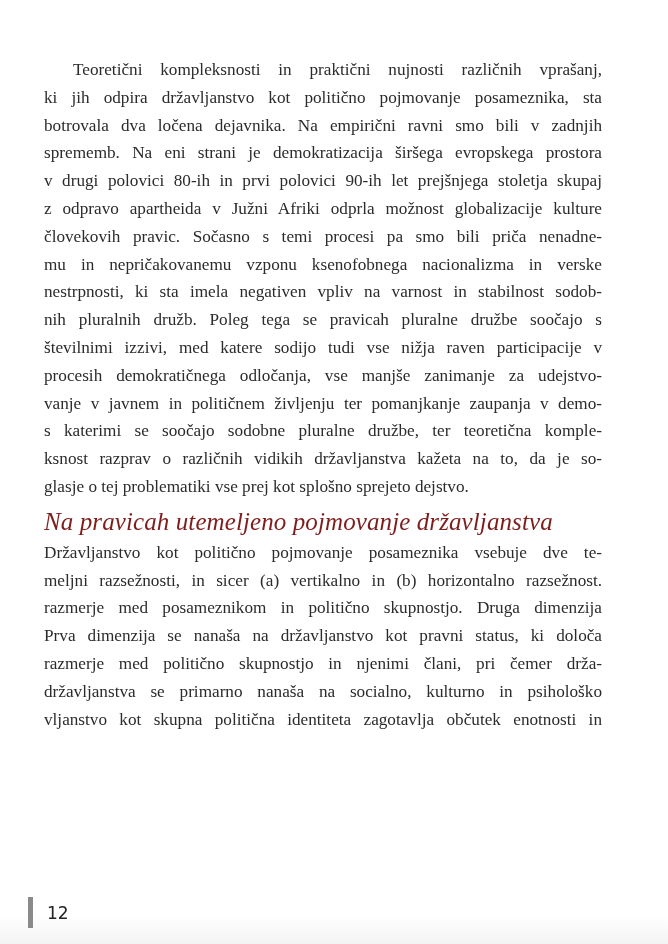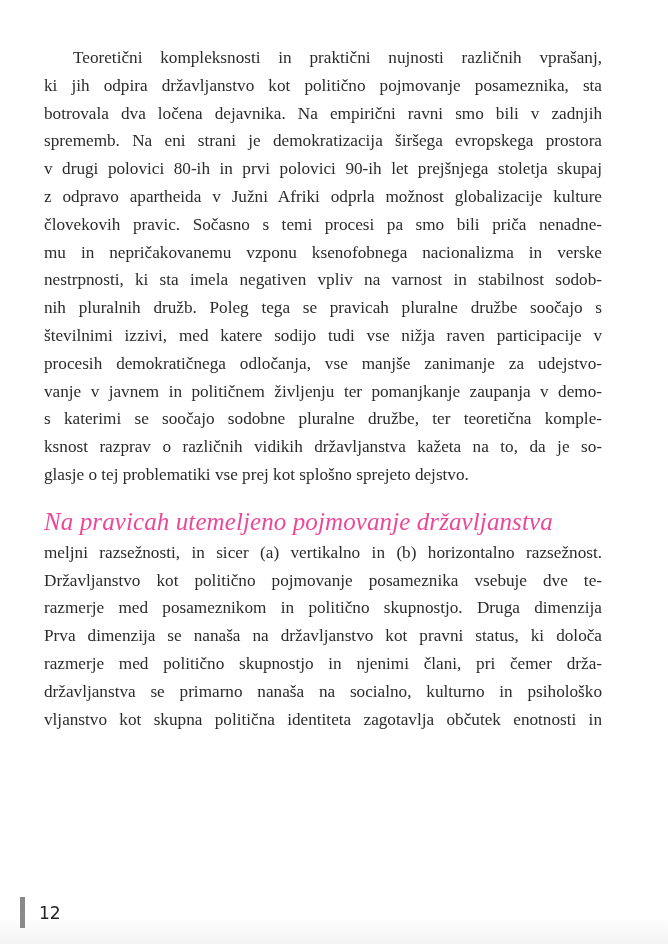--- a/index.html
+++ b/index.html
@@ -12,30 +12,30 @@
   .column {
     position: absolute; left: 44px; top: 44px; width: 558px;
   }
   .line {
     display: block; height: 27.8px; line-height: 27.8px;
     font-size: 17.2px;
     text-align: justify; text-align-last: justify;
     white-space: nowrap;
   }
   .line.last { text-align-last: left; }
-  .line.indent { padding-left: 29px; }
+  .line.indent { padding-left: 29px; margin-top: 12px; }
   .para { margin: 0; }
   .heading {
-    font-style: italic; font-size: 25px; color: #ec4899;
-    height: 34px; line-height: 34px; margin-top: 16px;
+    font-style: italic; font-size: 25px; color: #7f1d1d;
+    height: 34px; line-height: 34px; margin-top: 4px;
     font-weight: normal; margin-bottom: 0;
     letter-spacing: 0.1px;
   }
   .page-number-wrap {
-    position: absolute; left: 20px; top: 897px; height: 31px;
+    position: absolute; left: 28px; top: 897px; height: 31px;
     display: flex; align-items: center;
   }
   .page-bar {
     width: 5px; height: 31px; background: #8a8a8a;
   }
   .page-num {
     margin-left: 14px; font-family: "DejaVu Sans", sans-serif;
     font-size: 17px; color: #222;
   }
 </style>
@@ -58,22 +58,22 @@
     <span class="line">procesih demokratičnega odločanja, vse manjše zanimanje za udejstvo-</span>
     <span class="line">vanje v javnem in političnem življenju ter pomanjkanje zaupanja v demo-</span>
     <span class="line">s katerimi se soočajo sodobne pluralne družbe, ter teoretična komple-</span>
     <span class="line">ksnost razprav o različnih vidikih državljanstva kažeta na to, da je so-</span>
     <span class="line last">glasje o tej problematiki vse prej kot splošno sprejeto dejstvo.</span>
   </div>
 
   <h2 class="heading">Na pravicah utemeljeno pojmovanje državljanstva</h2>
 
   <div class="para">
+    <span class="line">Državljanstvo kot politično pojmovanje posameznika vsebuje dve te-</span>
     <span class="line">meljni razsežnosti, in sicer (a) vertikalno in (b) horizontalno razsežnost.</span>
-    <span class="line">Državljanstvo kot politično pojmovanje posameznika vsebuje dve te-</span>
     <span class="line">razmerje med posameznikom in politično skupnostjo. Druga dimenzija</span>
     <span class="line">Prva dimenzija se nanaša na državljanstvo kot pravni status, ki določa</span>
     <span class="line">razmerje med politično skupnostjo in njenimi člani, pri čemer drža-</span>
     <span class="line">državljanstva se primarno nanaša na socialno, kulturno in psihološko</span>
     <span class="line">vljanstvo kot skupna politična identiteta zagotavlja občutek enotnosti in</span>
   </div>
 </div>
 
 <div class="page-number-wrap">
   <div class="page-bar"></div>

